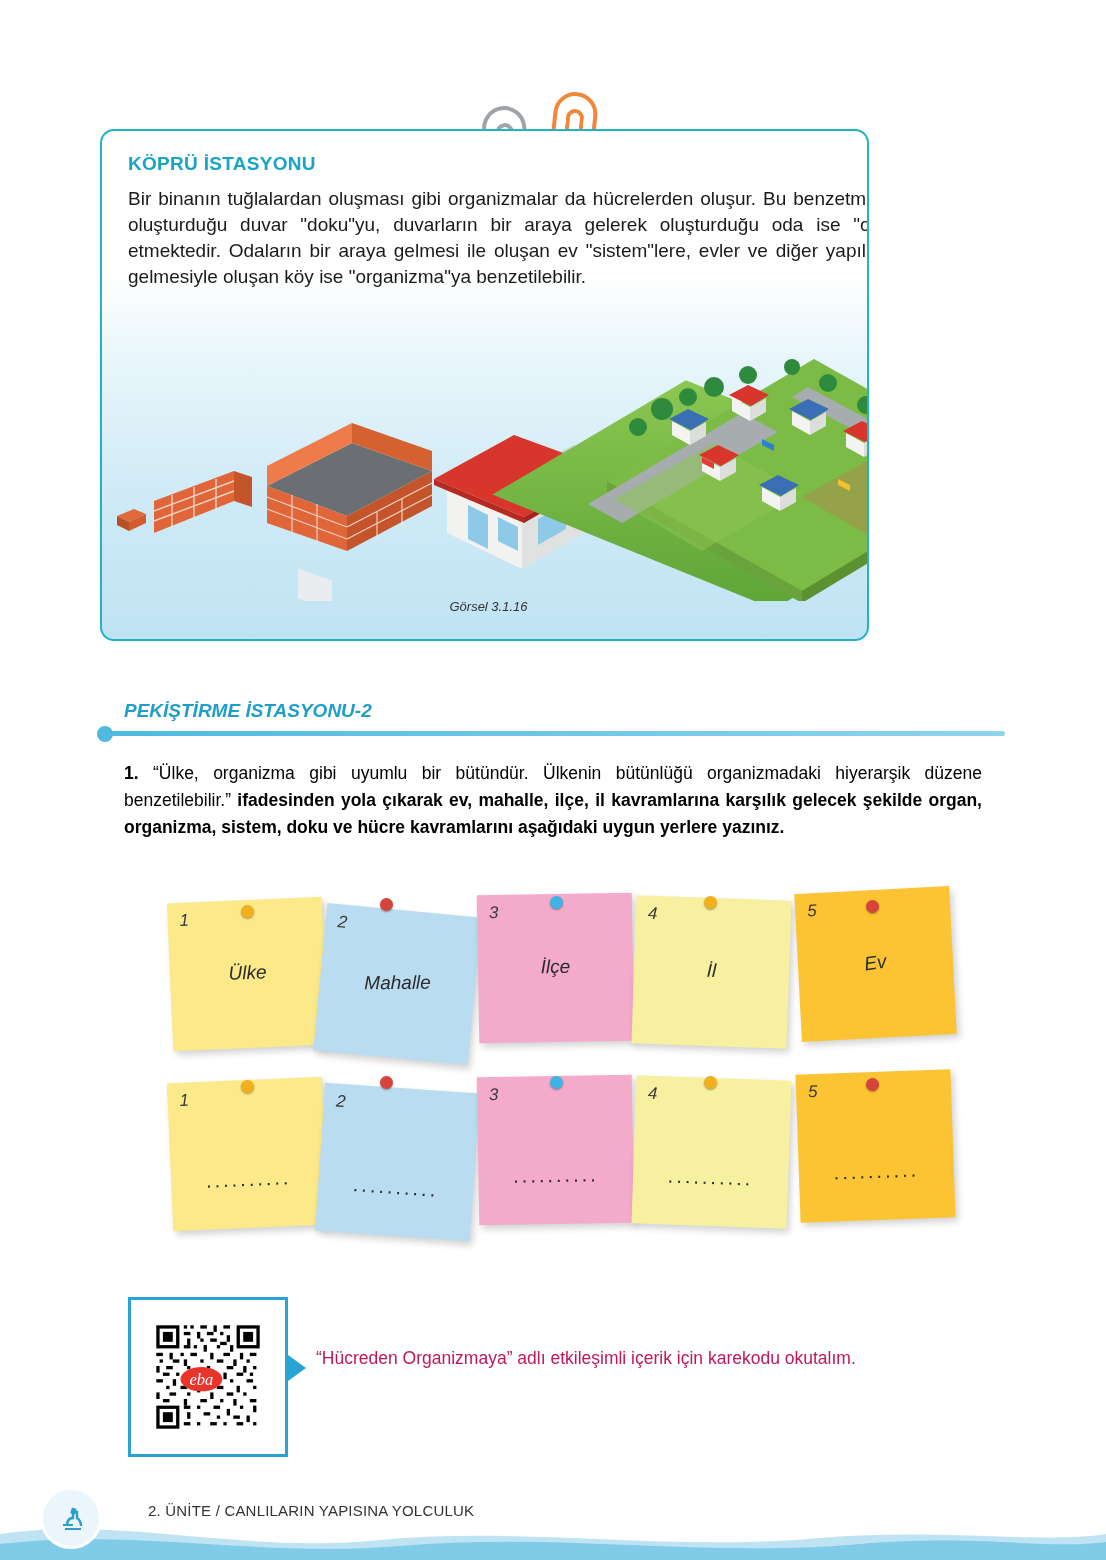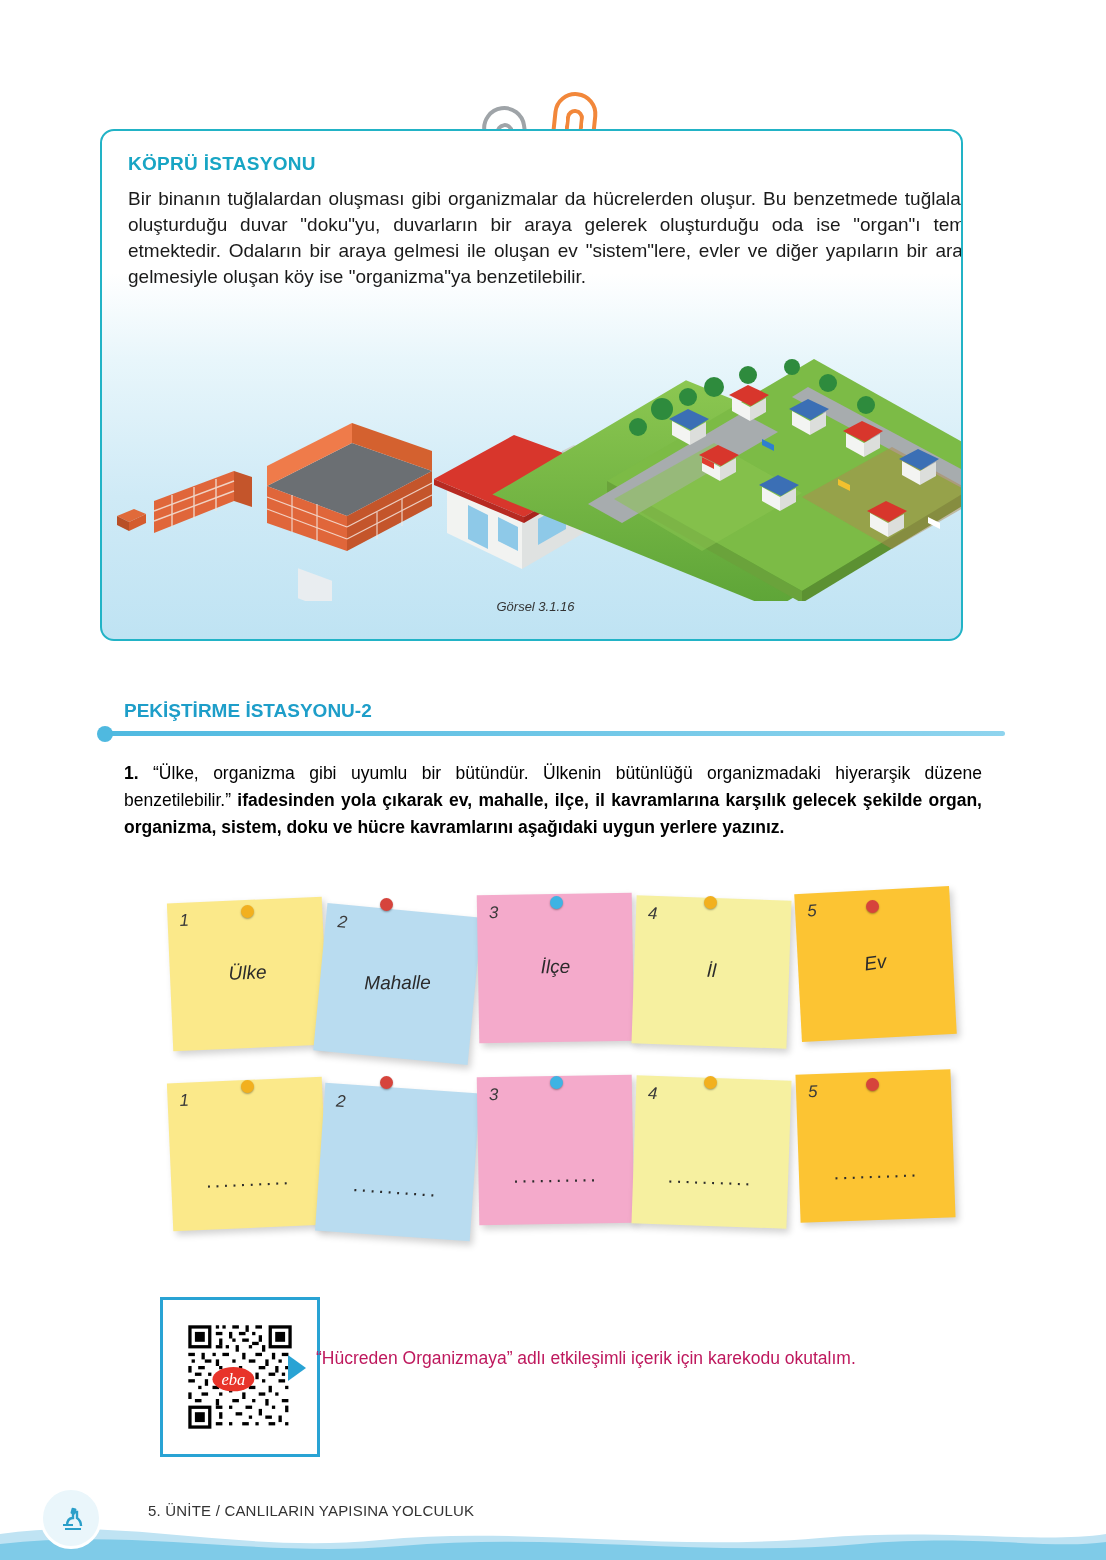--- a/index.html
+++ b/index.html
@@ -11,21 +11,21 @@
     font-family: "Liberation Sans", sans-serif;
     position: relative;
     overflow: hidden;
   }
 
   
   .bridge-box {
     position: absolute;
     left: 100px;
     top: 129px;
-    width: 863px;
+    width: 769px;
     height: 512px;
     border: 2px solid #22b3c6;
     border-radius: 14px;
     background: linear-gradient(to bottom, #ffffff 0%, #ffffff 28%, #e8f6fb 45%, #cfeaf6 72%, #bfe3f3 100%);
     overflow: hidden;
   }
   .bridge-title {
     position: absolute;
     left: 26px;
     top: 22px;
@@ -82,20 +82,21 @@
   .illus { position: absolute; left: 0; top: 170px; width: 905px; height: 300px; }
 
   
   .section-head {
     position: absolute;
     left: 124px;
     top: 700px;
     color: #1e9ec9;
     font-size: 19px;
     font-weight: bold;
+    font-style: italic;
   }
   .section-rule {
     position: absolute;
     left: 100px;
     top: 731px;
     width: 905px;
     height: 5px;
     background: linear-gradient(to right, #4fb9e0, #8fd4ee);
     border-radius: 3px;
   }
@@ -166,21 +167,20 @@
   
   .qr {
     position: absolute;
     left: 128px;
     top: 1297px;
     width: 160px;
     height: 160px;
     border: 3px solid #29a3d4;
     background: #fff;
     padding: 22px;
-    margin-left: 32px;
   }
   .qr-inner { width: 100%; height: 100%; position: relative; background:#fff; }
   .qr-arrow {
     position: absolute;
     left: 288px;
     top: 1355px;
     width: 0; height: 0;
     border-top: 13px solid transparent;
     border-bottom: 13px solid transparent;
     border-left: 18px solid #29a3d4;
@@ -593,13 +593,13 @@
 
 <div class="footer-circle">
   <svg width="36" height="36" viewBox="0 0 36 36">
     <path d="M12 28 h16 v2 H12 z" fill="#2b9fc9"></path>
     <path d="M14 26 c0-6 3-8 6-8 l0-6 4 0 0 6 c3 2 4 5 4 8" fill="none" stroke="#2b9fc9" stroke-width="2.4"></path>
     <rect x="18" y="8" width="5" height="6" rx="1" fill="#2b9fc9" transform="rotate(15 20 11)"></rect>
     <path d="M10 24 h10 v2 H10 z" fill="#2b9fc9"></path>
   </svg>
 </div>
 <div class="page-num">116</div>
-<div class="footer-text">5. ÜNİTE / CANLILARIN YAPISINA YOLCULUK</div>
+<div class="footer-text">2. ÜNİTE / CANLILARIN YAPISINA YOLCULUK</div>
 
 </body></html>

